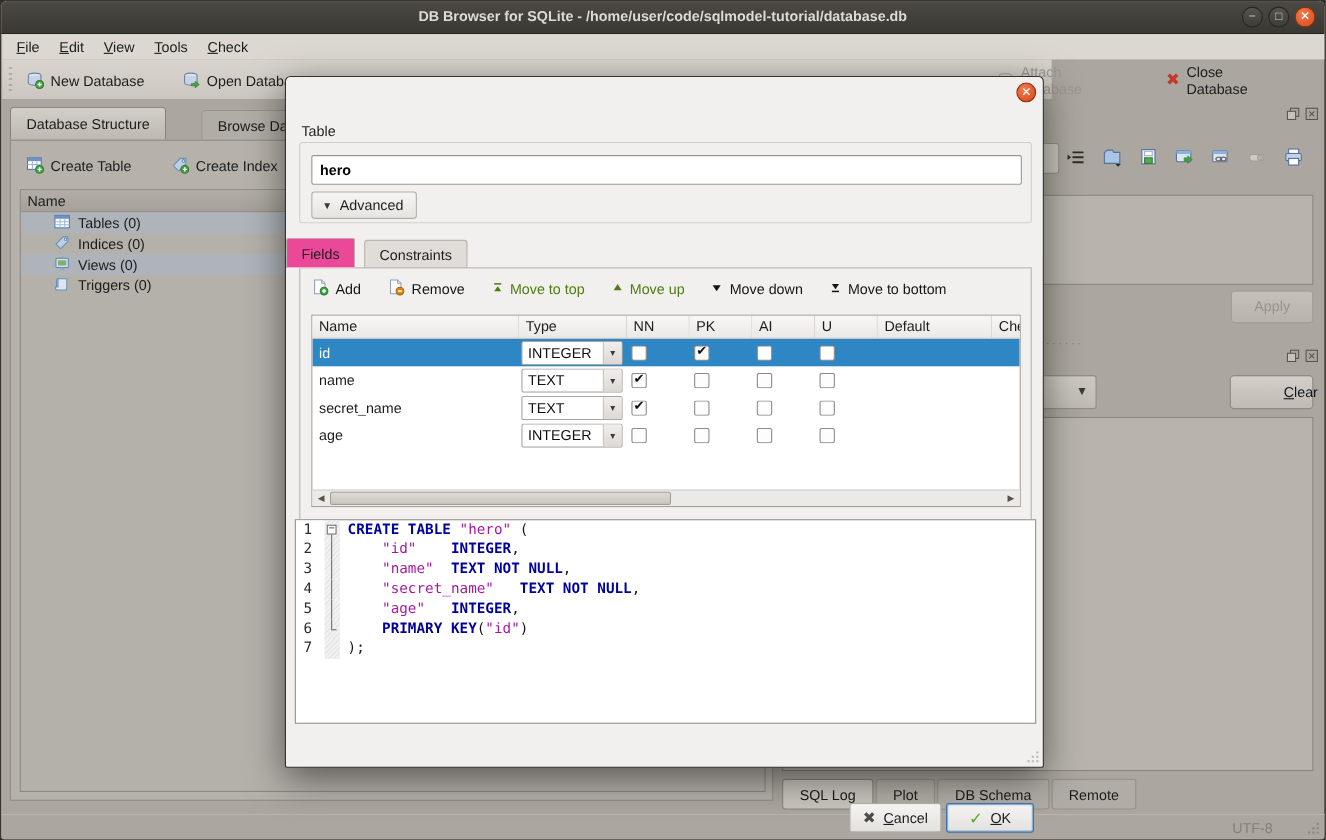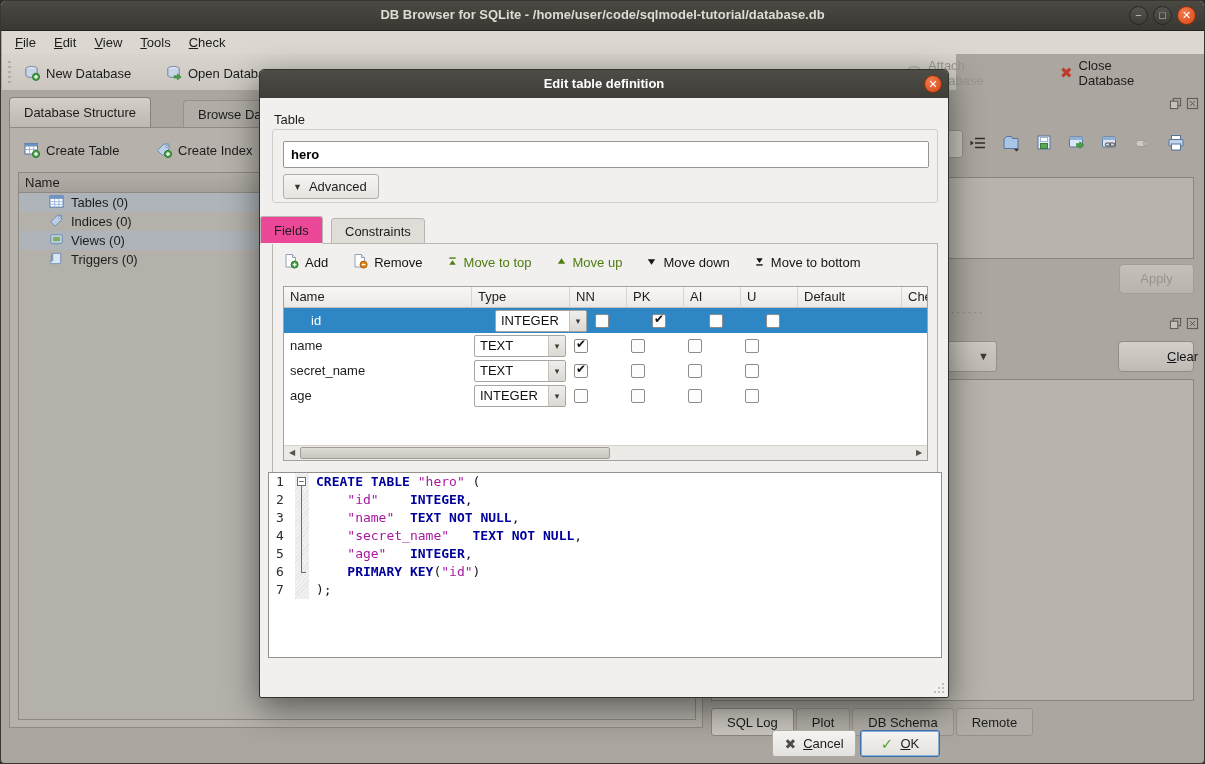--- a/index.html
+++ b/index.html
@@ -103,21 +103,21 @@
   .f-toolbar { position:absolute; left:10px; top:7px; height:22px; display:flex; align-items:center; }
   .f-tb-btn { display:flex; align-items:center; gap:6px; margin-right:24px; color:#141414; }
   .f-tb-btn.disabled { color:#4d7c0f; }
   .f-tb-btn svg { flex:none; }
 
   .ftable { position:absolute; left:10px; top:42px; width:645px; height:175px; background:#fff; border:1px solid #a5a19b; overflow:hidden; }
   .ft-header { display:flex; height:21px; }
   .ft-h { background:linear-gradient(#f8f7f6,#ebe9e6); border-right:1px solid #d8d5d0; border-bottom:1px solid #c3c0ba;
     padding:2px 0 0 6px; overflow:hidden; white-space:nowrap; flex:none; }
   .ft-row { display:flex; height:25px; align-items:center; }
-  .ft-row.selected { background:#2e86c5; color:#fff;padding-left:21px; }
+  .ft-row.selected { background:#2e86c5; color:#fff; }
   .ft-cell { flex:none; overflow:hidden; white-space:nowrap; padding-left:6px; }
   .combo { width:92px; height:22px; background:#fff; border:1px solid #a8a49e; border-radius:2px; position:relative; padding:2px 0 0 5px; color:#111; }
   .combo .cbtn { position:absolute; right:0; top:0; width:17px; height:100%; background:linear-gradient(#f0eeec,#dcd9d4);
     border-left:1px solid #c6c3bd; text-align:center; font-size:9px; color:#3c3a35; line-height:20px; }
   .cb { width:14px; height:14px; background:#fdfdfd; border:1px solid #8f8b88; border-radius:2px; position:relative; }
   .cb.checked::after { content:"✔"; position:absolute; left:1px; top:-3px; font-size:12px; color:#111; }
   .hscroll { position:absolute; left:0; bottom:0; width:100%; height:15px; background:#eceae7; border-top:1px solid #d5d2cd; display:flex; }
   .hs-btn { width:16px; height:14px; text-align:center; font-size:8px; color:#55534e; line-height:14px; flex:none; }
   .hs-thumb { width:310px; height:12px; margin-top:1px; background:linear-gradient(#dedbd6,#c9c5bf); border:1px solid #a29e97; border-radius:2px; flex:none; }
 
@@ -349,23 +349,26 @@
   <div id="clear-btn" class="btn accesskey">Clear</div>
   <div class="log-panel"></div>
 
   <div class="bottom-tabs">
       <div class="btab active">SQL Log</div>
       <div class="btab">Plot</div>
       <div class="btab">DB Schema</div>
       <div class="btab">Remote</div>
     </div>
 
+  <div class="statusbar">
+    <span id="encoding">UTF-8</span>
+    <span class="grip"></span>
+  </div>
 
   <div class="dialog">
-    <div class="dlg-title">Edit table definition</div>
     <div class="dlg-close">✕</div>
 
     <div class="dlg-label">Table</div>
     <div class="groupbox">
       <input id="table-name-input" value="hero" style="">
       <div id="advanced-btn">
         <span class="tri">▼</span>
         <span>Advanced</span>
       </div>
     </div>

